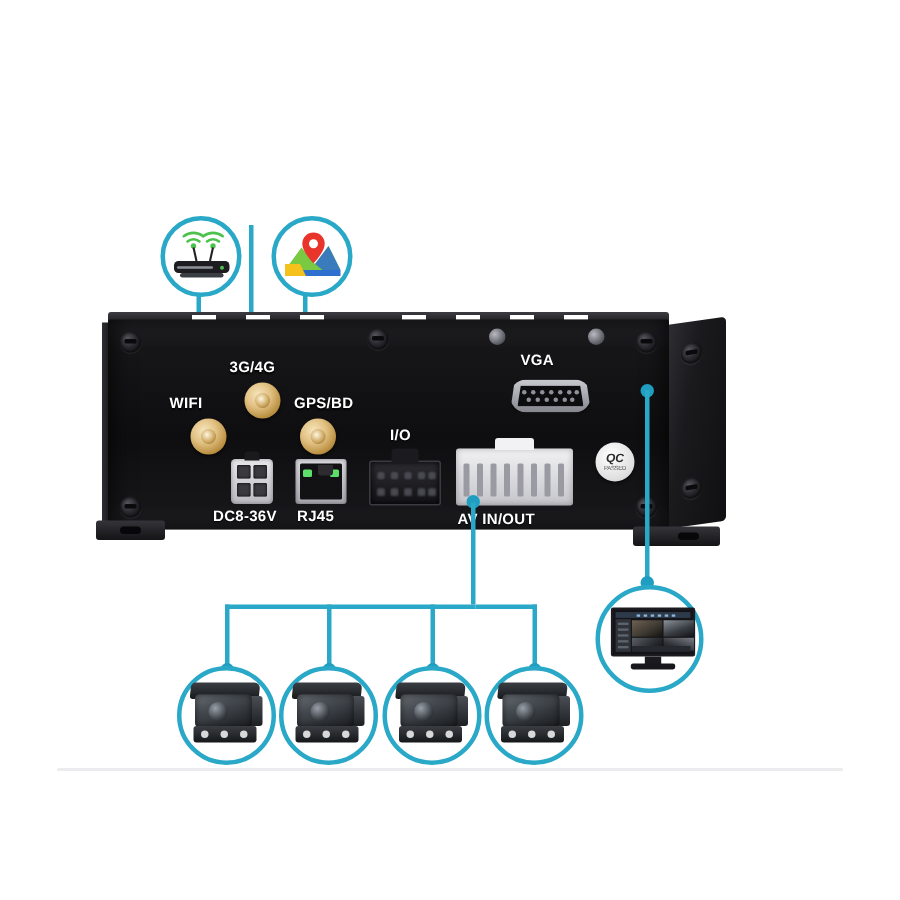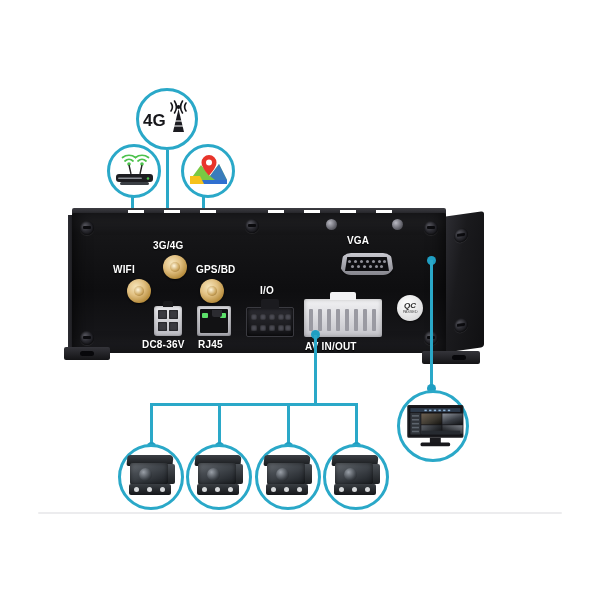--- a/index.html
+++ b/index.html
@@ -200,34 +200,20 @@
 
   <div class="line vline" style="left:166px;top:150px;width:3px;height:108px;"></div>
   <div class="dot" style="left:163px;top:253px;"></div>
 
   <div class="line vline" style="left:131px;top:196px;width:3px;height:88px;"></div>
   <div class="dot" style="left:128px;top:279px;"></div>
 
   <div class="line vline" style="left:202px;top:196px;width:3px;height:88px;"></div>
   <div class="dot" style="left:199px;top:279px;"></div>
 
-  <div class="bubble" style="left:136px;top:88px;width:62px;height:62px;">
-    <svg width="50" height="40" viewBox="0 0 50 40">
-      <text x="1" y="27" font-family="Liberation Sans, sans-serif" font-size="17" font-weight="bold" fill="#16161a">4G</text>
-      <g stroke="#16161a" stroke-width="1.6" fill="none" stroke-linecap="round">
-        <path d="M29 12 a7 7 0 0 0 0 -8"></path>
-        <path d="M32.5 14 a11 11 0 0 0 0 -12"></path>
-        <path d="M44 12 a7 7 0 0 1 0 -8"></path>
-        <path d="M40.5 14 a11 11 0 0 1 0 -12"></path>
-      </g>
-      <circle cx="36.5" cy="8" r="2" fill="#16161a"></circle>
-      <path d="M36.5 10 L31 33 L42 33 Z" fill="#1b1b20"></path>
-      <path d="M33 22 H40 M32 27 H41" stroke="#fff" stroke-width="1.1"></path>
-    </svg>
-  </div>
 
   <div class="bubble" style="left:107px;top:144px;width:54px;height:54px;">
     <svg width="44" height="38" viewBox="0 0 44 38">
       <g stroke="#4cc24c" stroke-width="1.7" fill="none" stroke-linecap="round">
         <path d="M13 9 a6 6 0 0 1 8 0"></path>
         <path d="M10.5 5.5 a10.5 10.5 0 0 1 13 0"></path>
         <path d="M26 9 a6 6 0 0 1 8 0"></path>
         <path d="M23.5 5.5 a10.5 10.5 0 0 1 13 0"></path>
       </g>
       <circle cx="17" cy="12" r="1.8" fill="#4cc24c"></circle>

